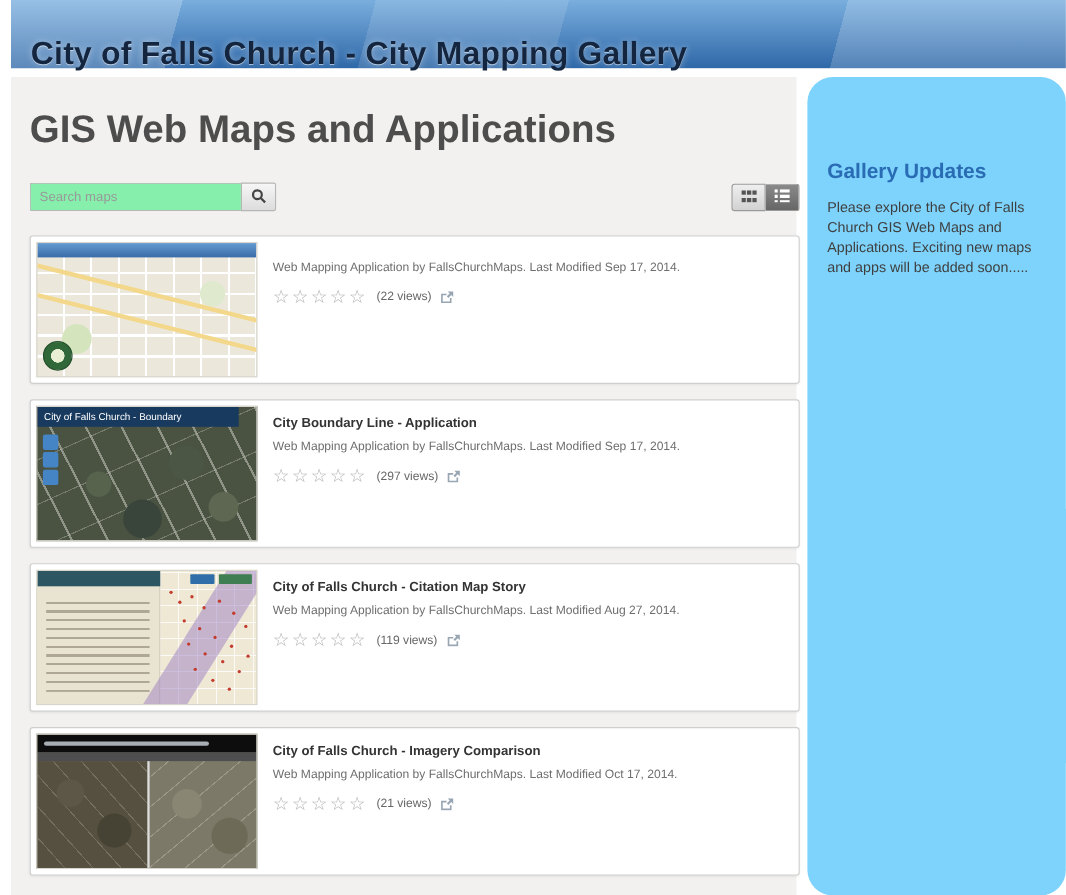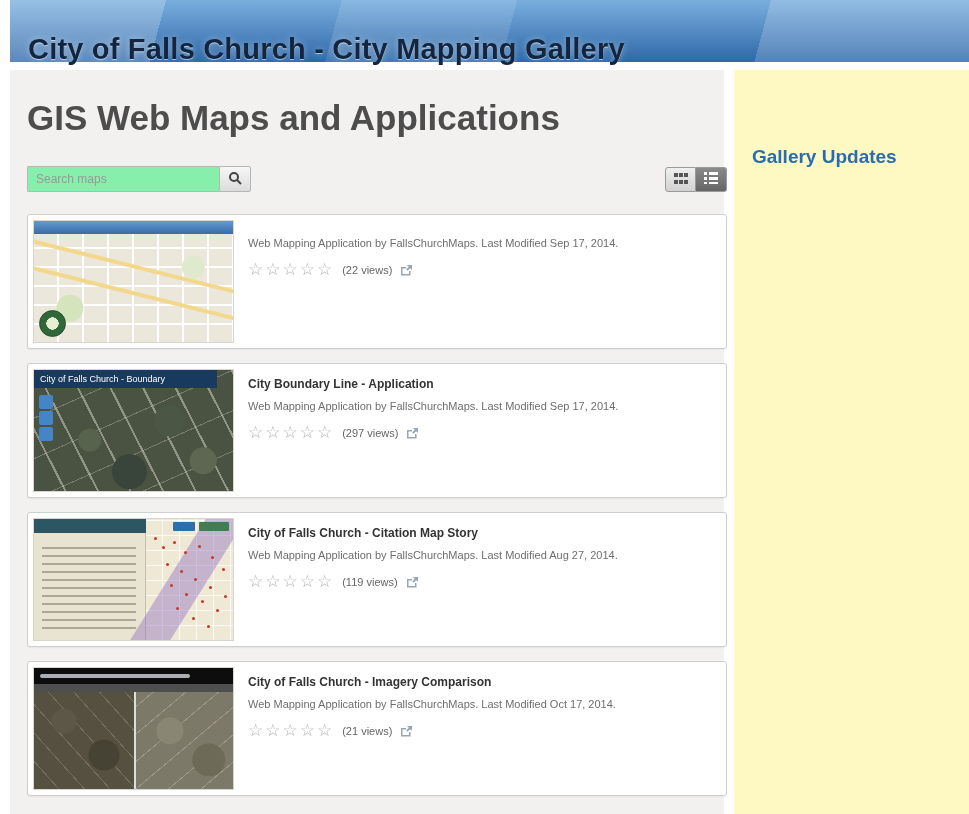--- a/index.html
+++ b/index.html
@@ -42,21 +42,21 @@
     border:1px solid #d8d5cc;}
   .card-body{padding:8px 10px 0 14px;flex:1;}
   .card-title{font-size:12px;color:#333;font-weight:bold;cursor:pointer;}
   .card-desc{font-size:11px;color:#6e6e6e;margin-top:9px;}
   .rating-row{display:flex;align-items:center;margin-top:12px;}
   .stars{color:#b4b4b4;font-size:17px;letter-spacing:2px;line-height:1;cursor:pointer;}
   .views{font-size:11px;color:#666;margin-left:8px;}
   .ext{margin-left:8px;cursor:pointer;display:inline-flex;}
 
   
-  .sidebar{width:262px;margin-left:10px;background:#fef9c3;padding:76px 16px 0 18px;}
+  .sidebar{width:262px;margin-left:10px;background:#7dd3fc;padding:76px 16px 0 18px;border-radius:23px;}
   .sidebar h3{color:#2a6cb4;font-size:19px;font-weight:bold;}
   .sidebar p{color:#3f3f3f;font-size:13px;line-height:1.38;margin-top:12px;}
 
   
   .thumb-cip{background:
       radial-gradient(circle at 18% 72%, #d4e4bd 0 13px, rgba(0,0,0,0) 14px),
       radial-gradient(circle at 80% 38%, #dfe9cd 0 11px, rgba(0,0,0,0) 12px),
       repeating-linear-gradient(0deg, rgba(0,0,0,0) 0 17px, #fff 17px 19px),
       repeating-linear-gradient(90deg, rgba(0,0,0,0) 0 23px, #fff 23px 25px),
       #ebe7db;}
@@ -269,15 +269,16 @@
             </span>
           </div>
         </div>
       </article>
 
     </div>
   </main>
 
   <aside class="sidebar">
     <h3>Gallery Updates</h3>
+    <p>Please explore the City of Falls Church GIS Web Maps and Applications. Exciting new maps and apps will be added soon.....</p>
   </aside>
 
 </div>
 
 </body></html>

